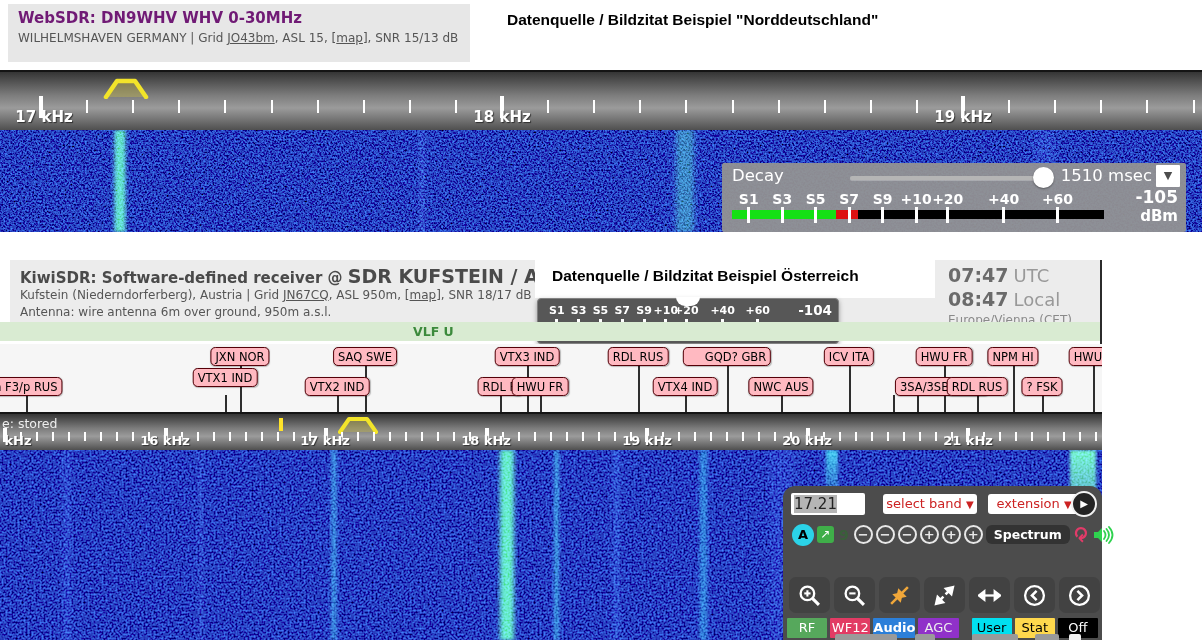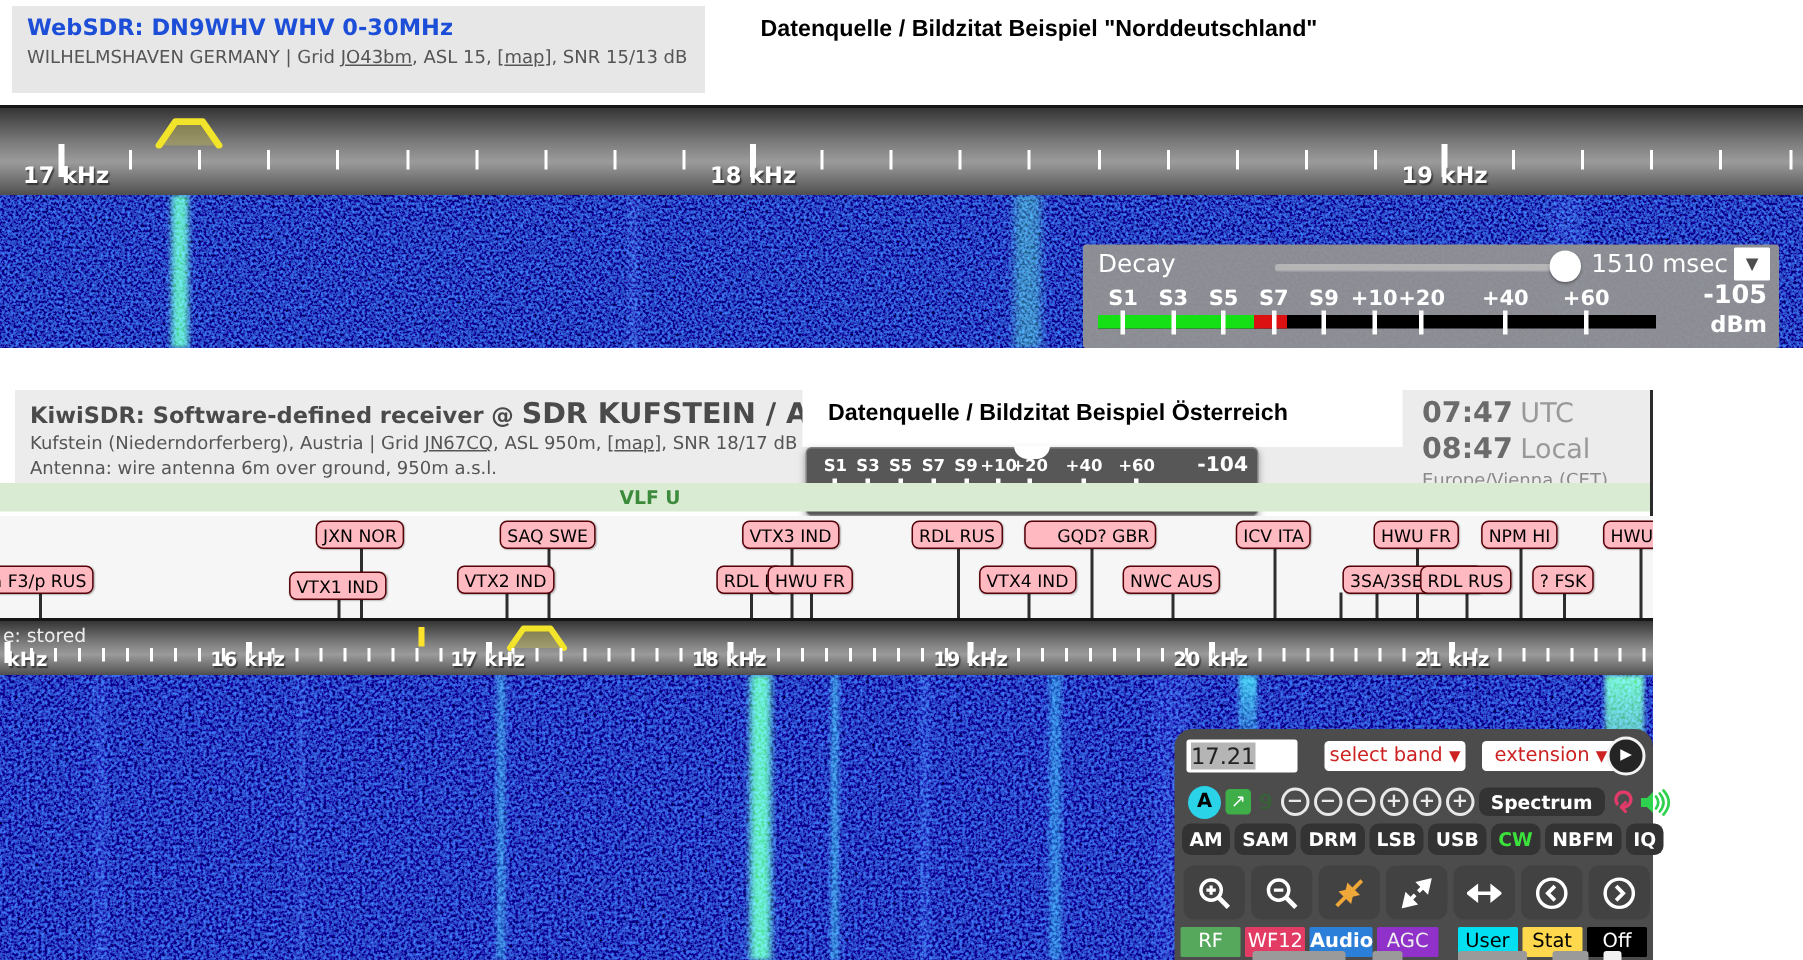--- a/index.html
+++ b/index.html
@@ -3,21 +3,21 @@
 <meta charset="utf-8">
 <style>
   html,body{margin:0;padding:0;background:#fff;}
   body{width:1202px;height:640px;position:relative;overflow:hidden;
        font-family:"DejaVu Sans","Liberation Sans",sans-serif;}
   .abs{position:absolute;}
 
   
   #top-section{position:absolute;left:0;top:0;width:1202px;height:232px;}
   .ws-header{left:8px;top:4px;width:462px;height:58px;background:#e7e7e7;padding:5px 10px;box-sizing:border-box;}
-  .ws-title{font-size:15px;font-weight:bold;color:#1d4ed8;margin-bottom:3px;}
+  .ws-title{font-size:15px;font-weight:bold;color:#701a75;margin-bottom:3px;}
   .ws-sub{font-size:12px;color:#555;line-height:1.38;}
   .ws-sub a{color:#555;text-decoration:underline;cursor:pointer;}
   .caption{font-family:"Liberation Sans",sans-serif;font-size:15.5px;font-weight:bold;color:#000;white-space:nowrap;}
   #caption-nord{left:507px;top:11px;}
 
   .scale{background:linear-gradient(180deg,#353535 0%,#7c7c7c 40%,#9b9b9b 62%,#6e6e6e 85%,#4f4f4f 100%);border-top:2px solid #151515;box-sizing:border-box;}
   #ws-scale{left:0;top:70px;width:1202px;height:60px;}
   .tick{position:absolute;background:#fff;}
   .scale-label{position:absolute;color:#fff;font-weight:bold;font-size:15px;transform:translateX(-50%);text-shadow:1px 1px 1px rgba(0,0,0,.55);white-space:nowrap;}
   .scale-label.sm{font-size:13px;}
@@ -273,21 +273,21 @@
       <div class="station" style="left: 849px; top: 3px;">ICV ITA</div>
       <div class="station-line" style="left: 944px; top: 21px; height: 47px;"></div>
       <div class="station" style="left: 944px; top: 3px;">HWU FR</div>
       <div class="station-line" style="left: 1013px; top: 21px; height: 47px;"></div>
       <div class="station" style="left: 1013px; top: 3px;">NPM HI</div>
       <div class="station-line" style="left: 1093px; top: 21px; height: 47px;"></div>
       <div class="station" style="left: 1093px; top: 3px;">HWU F</div>
       <div class="station-line" style="left: 26px; top: 51px; height: 17px;"></div>
       <div class="station" style="left: 26px; top: 33px;">a F3/p RUS</div>
       <div class="station-line" style="left: 225px; top: 51px; height: 17px;"></div>
-      <div class="station" style="left: 225px; top: 37px;">VTX1 IND</div>
+      <div class="station" style="left: 225px; top: 24px;">VTX1 IND</div>
       <div class="station-line" style="left: 337px; top: 51px; height: 17px;"></div>
       <div class="station" style="left: 337px; top: 33px;">VTX2 IND</div>
       <div class="station-line" style="left: 500px; top: 51px; height: 17px;"></div>
       <div class="station" style="left: 500px; top: 33px;">RDL R</div>
       <div class="station-line" style="left: 540px; top: 51px; height: 17px;"></div>
       <div class="station" style="left: 540px; top: 33px;">HWU FR</div>
       <div class="station-line" style="left: 685px; top: 51px; height: 17px;"></div>
       <div class="station" style="left: 685px; top: 33px;">VTX4 IND</div>
       <div class="station-line" style="left: 781px; top: 51px; height: 17px;"></div>
       <div class="station" style="left: 781px; top: 33px;">NWC AUS</div>
@@ -426,30 +426,20 @@
       <div class="zcirc">+</div>
       <div class="zcirc">+</div>
       <div id="spectrum-btn">Spectrum</div>
       <div id="refresh-icon">⟳</div>
       <svg id="speaker-icon" width="22" height="20" viewBox="0 0 22 20">
         <polygon points="2,7 6,7 10,3 10,17 6,13 2,13" fill="#2fd24f"></polygon>
         <path d="M12,6 q3,4 0,8 M14.5,4 q5,6 0,12 M17,2 q7,8 0,16" stroke="#2fd24f" stroke-width="1.8" fill="none" stroke-linecap="round"></path>
       </svg>
     </div>
 
-    <div class="abs" id="mode-row">
-        <div class="mode-btn">AM</div>
-        <div class="mode-btn">SAM</div>
-        <div class="mode-btn">DRM</div>
-        <div class="mode-btn">LSB</div>
-        <div class="mode-btn">USB</div>
-        <div class="mode-btn active">CW</div>
-        <div class="mode-btn">NBFM</div>
-        <div class="mode-btn">IQ</div>
-      </div>
     <div class="abs" id="fn-row">
         <div class="fn-btn">
           <svg width="23" height="23" viewBox="0 0 22 22">
             <circle cx="9" cy="9" r="6.5" stroke="#fff" stroke-width="2.2" fill="none"></circle>
             <line x1="14" y1="14" x2="20" y2="20" stroke="#fff" stroke-width="3"></line>
             <line x1="6" y1="9" x2="12" y2="9" stroke="#fff" stroke-width="2"></line>
             <line x1="9" y1="6" x2="9" y2="12" stroke="#fff" stroke-width="2"></line>
           </svg>
         </div>
         <div class="fn-btn">

